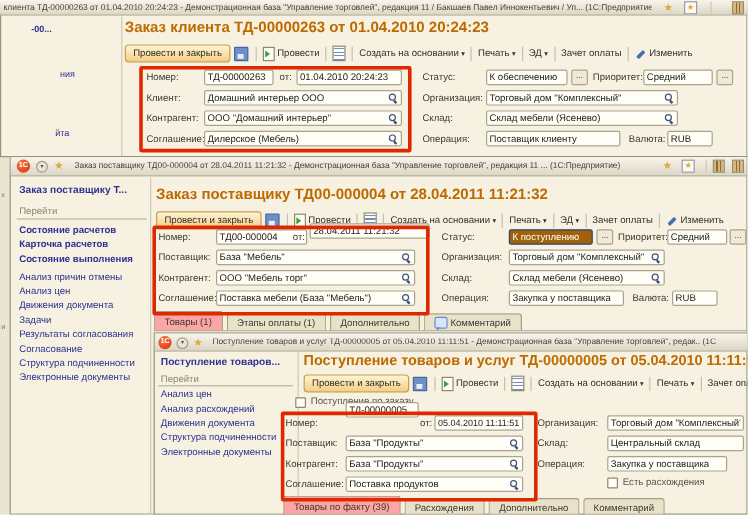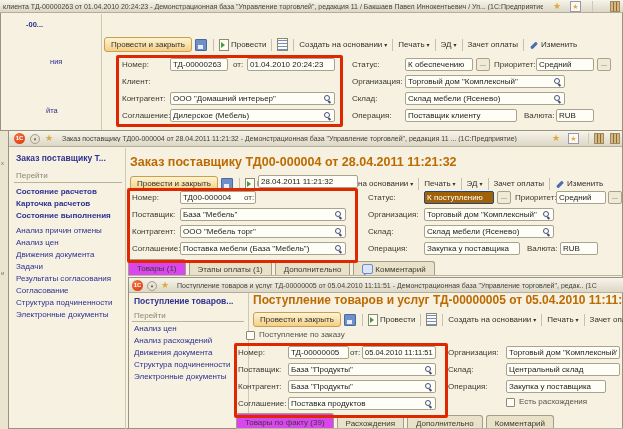--- a/index.html
+++ b/index.html
@@ -35,21 +35,21 @@
   .ic-bubble{width:9px;height:8px;background:#d9e5f8;border:1px solid #6b8cc9;border-radius:2px;position:relative;margin-right:2px}
   .ic-bubble::after{content:"";position:absolute;left:1px;bottom:-3px;border-left:3px solid #6b8cc9;border-bottom:3px solid transparent}
   .cb{position:absolute;width:9px;height:9px;background:#fffef6;border:1px solid #8d8875;border-radius:1px;box-sizing:border-box}
   .sbt{position:absolute;font-size:8.5px;font-weight:bold;color:#2e3192;white-space:nowrap}
   .sbi{position:absolute;font-size:8px;color:#2e3192;white-space:nowrap}
   .sbi.b{font-weight:bold}
   .rule{position:absolute;height:1px;background:#b9b4a0}
   .vline{position:absolute;width:1px;background:#cfc9b4}
   .tabs{position:absolute;display:flex;gap:3px;align-items:flex-end}
   .tab{display:inline-flex;align-items:center;height:14px;padding:0 8px;border:1px solid #a39e8a;border-bottom:none;border-radius:3px 3px 0 0;background:#e9e1c8;font-size:8px;color:#3b3a33;white-space:nowrap}
-  .tab.active{background:#d946ef;height:16px}
+  .tab.active{background:#fca5a5;height:16px}
   .logo{position:absolute;width:11px;height:11px;border-radius:50%;background:radial-gradient(circle at 35% 30%,#f4763d,#d92e08);color:#fff;font-size:6px;font-weight:bold;text-align:center;line-height:11px}
   .ddc{position:absolute;width:10px;height:10px;border-radius:50%;background:#e8e3d2;border:1px solid #a39e8a;box-sizing:border-box;font-size:5px;text-align:center;line-height:8px;color:#5a5648}
   .star{position:absolute;font-size:9px;color:#dca93c;line-height:10px}
   .starbox{position:absolute;width:11px;height:11px;border:1px solid #9a95b0;background:#fdfbf0;box-sizing:border-box;font-size:7px;line-height:9px;text-align:center;color:#dca93c}
   .pillar{position:absolute;width:10px;height:11px;border:1px solid #9a8a6a;box-sizing:border-box;background:repeating-linear-gradient(90deg,#d8b878 0 2px,#8a6a3a 2px 3px)}
   .frag{position:absolute;font-size:7.5px;color:#2e3192;white-space:nowrap}
   .stripfrag{position:absolute;font-size:6px;color:#7a7666}
 </style>
 </head>
 <body>
@@ -69,20 +69,21 @@
     <div class="star" style="left:553px;top:1px">★</div>
     <div class="starbox" style="left:570px;top:1px">★</div>
     <div class="vline" style="left:592px;top:1px;height:11px"></div>
     <div class="pillar" style="left:610px;top:1px"></div>
 
     <div class="vline" style="left:101px;top:14px;height:116px"></div>
     <div class="frag" style="left:26px;top:20px;font-weight:bold">-00...</div>
     <div class="frag" style="left:50px;top:57px">ния</div>
     <div class="frag" style="left:46px;top:106px">йта</div>
 
+    <div class="hdr" style="left:104px;top:16px">Заказ клиента ТД-00000263 от 01.04.2010 20:24:23</div>
 
     <div class="tbar" style="left:104px;top:36px">
       <button class="btn-main">
           <span>Провести и закрыть</span>
         </button>
       <span class="ic ic-save"></span>
       <span class="sep"></span>
       <span class="titem">
           <span class="ic ic-doc"></span>
           <span>Провести</span>
@@ -117,20 +118,24 @@
 
     <div class="lb" style="left:122px;top:60px">Номер:</div>
     <div class="fb" style="left:170px;top:58px;width:58px">
         <span class="fv">ТД-00000263</span>
       </div>
     <div class="lb" style="left:233px;top:60px">от:</div>
     <div class="fb" style="left:247px;top:58px;width:88px">
         <span class="fv">01.04.2010 20:24:23</span>
       </div>
     <div class="lb" style="left:122px;top:77px">Клиент:</div>
+    <div class="fb" style="left:170px;top:75px;width:165px">
+        <span class="fv">Домашний интерьер ООО</span>
+        <span class="mag"></span>
+      </div>
     <div class="lb" style="left:122px;top:94px">Контрагент:</div>
     <div class="fb" style="left:170px;top:92px;width:165px">
         <span class="fv">ООО "Домашний интерьер"</span>
         <span class="mag"></span>
       </div>
     <div class="lb" style="left:122px;top:111px">Соглашение:</div>
     <div class="fb" style="left:170px;top:109px;width:165px">
         <span class="fv">Дилерское (Мебель)</span>
         <span class="mag"></span>
       </div>
@@ -234,21 +239,21 @@
           <span class="ic ic-pencil"></span>
           <span>Изменить</span>
         </span>
     </div>
 
     <div class="lb" style="left:132px;top:193px">Номер:</div>
     <div class="fb" style="left:180px;top:191px;width:76px">
         <span class="fv">ТД00-000004</span>
       </div>
     <div class="lb" style="left:244px;top:193px">от:</div>
-    <div class="fb" style="left:258px;top:175px;width:100px">
+    <div class="fb" style="left:258px;top:186px;width:100px">
         <span class="fv">28.04.2011 11:21:32</span>
       </div>
     <div class="lb" style="left:132px;top:210px">Поставщик:</div>
     <div class="fb" style="left:180px;top:208px;width:166px">
         <span class="fv">База "Мебель"</span>
         <span class="mag"></span>
       </div>
     <div class="lb" style="left:132px;top:227px">Контрагент:</div>
     <div class="fb" style="left:180px;top:225px;width:166px">
         <span class="fv">ООО "Мебель торг"</span>
@@ -349,21 +354,21 @@
       <span class="titem">
           <span>Зачет оплаты</span>
         </span>
 
     </div>
 
     <div class="cb" style="left:246px;top:331px"></div>
     <div class="lb" style="left:259px;top:330px;color:#55524a">Поступление по заказу</div>
 
     <div class="lb" style="left:238px;top:348px">Номер:</div>
-    <div class="fb" style="left:288px;top:346px;width:61px">
+    <div class="fb" style="left:288px;top:335px;width:61px">
         <span class="fv">ТД-00000005</span>
       </div>
     <div class="lb" style="left:350px;top:348px">от:</div>
     <div class="fb" style="left:362px;top:346px;width:74px">
         <span class="fv" style="font-size:7.5px">05.04.2010 11:11:51</span>
       </div>
     <div class="lb" style="left:238px;top:365px">Поставщик:</div>
     <div class="fb" style="left:288px;top:363px;width:148px">
         <span class="fv">База "Продукты"</span>
         <span class="mag"></span>

